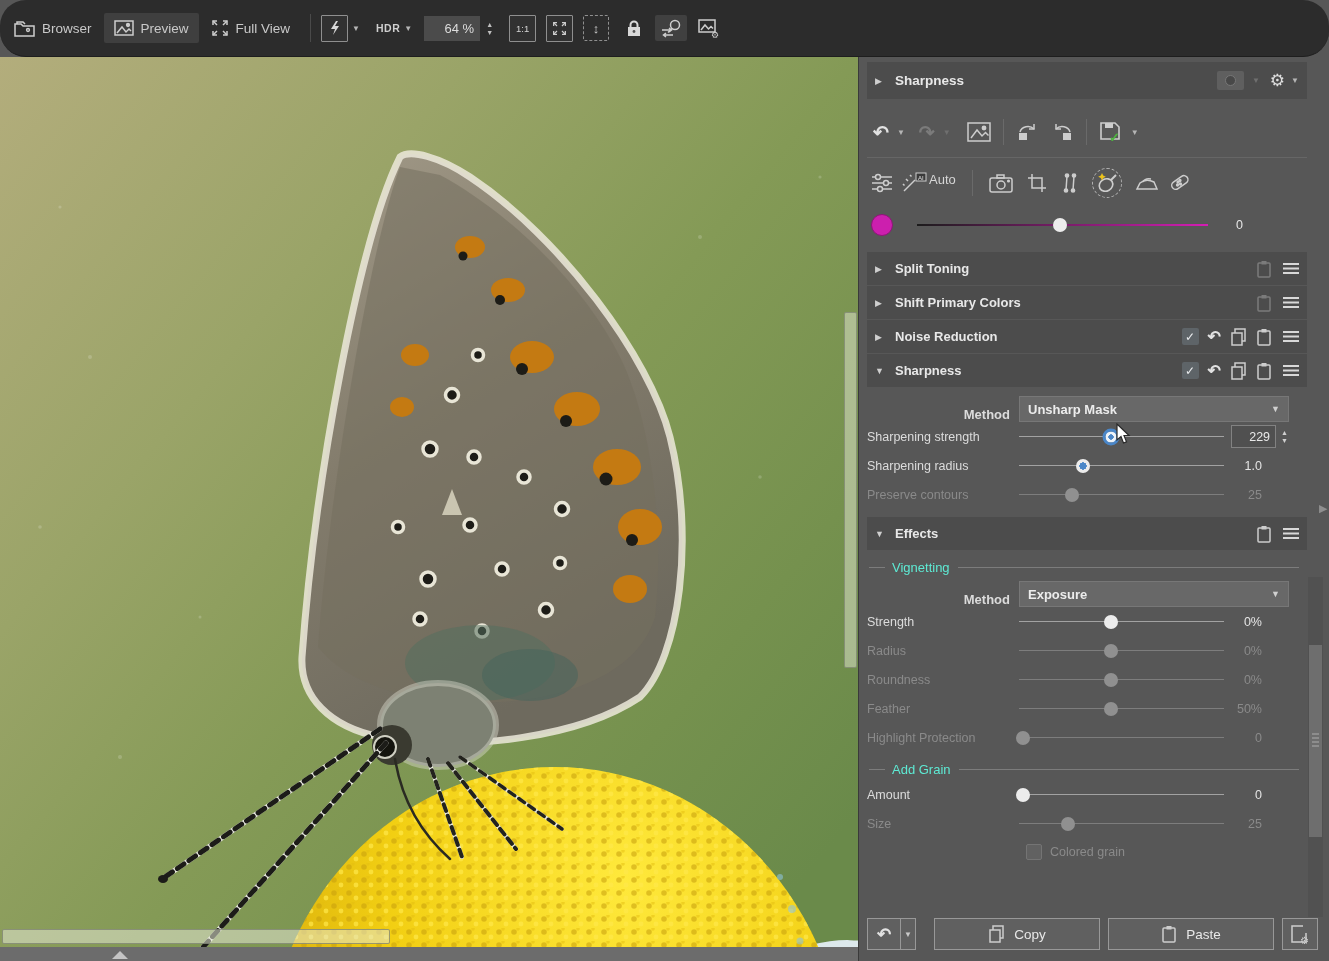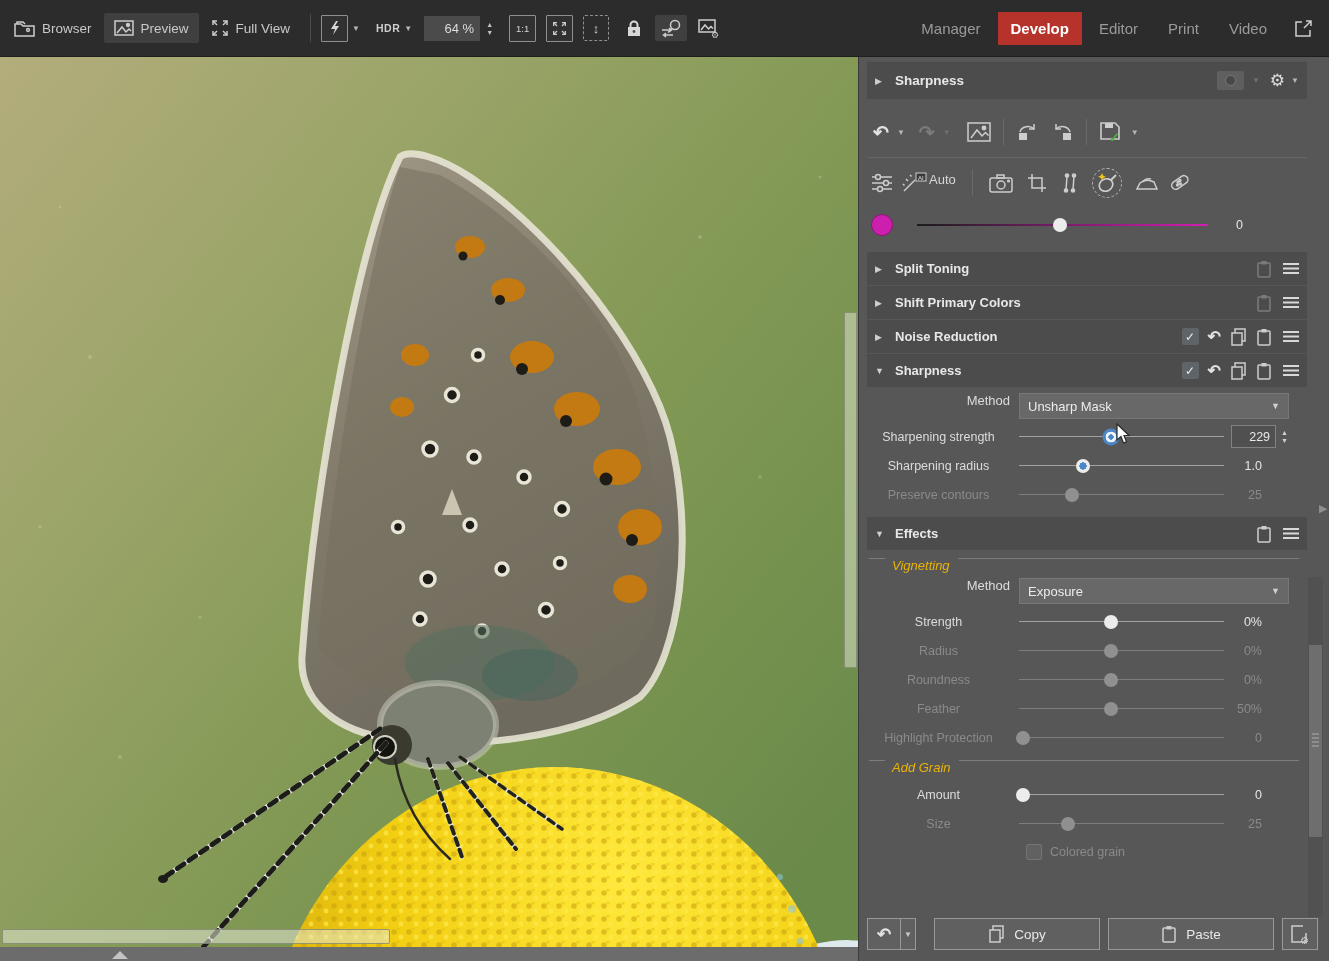--- a/index.html
+++ b/index.html
@@ -3,21 +3,21 @@
 <meta charset="utf-8">
 <style>
   * { margin:0; padding:0; box-sizing:border-box; }
   html,body { width:1329px; height:961px; overflow:hidden; background:#2c2c2c;
               font-family:"Liberation Sans", sans-serif; }
   .app { position:relative; width:1329px; height:961px; background:#575757; }
 
   
   .topbar { position:absolute; left:0; top:0; width:1329px; height:57px;
             background:#2c2c2c; border-bottom:1px solid #1e1e1e;
-            display:flex; align-items:center; color:#c9c9c9; font-size:13.5px; }
+            display:flex; align-items:center; color:#c9c9c9; font-size:13.5px;border-radius:26px; }
   .tb-left { display:flex; align-items:center; gap:2px; padding-left:4px; flex:0 0 auto; }
   .tb-item { display:flex; align-items:center; gap:7px; padding:7px 10px; border-radius:2px; cursor:default; }
   .tb-item.pressed { background:#3f3f3f; }
   .tb-sep { width:1px; height:28px; background:#4a4a4a; margin:0 8px; }
   .iconbox { width:27px; height:27px; border:1px solid #8f8f8f; background:#313131;
              display:flex; align-items:center; justify-content:center; border-radius:1px; }
   .iconplain { width:26px; height:26px; display:flex; align-items:center; justify-content:center; border-radius:2px; }
   .iconplain.pressed { background:#404040; }
   .caret { color:#b5b5b5; font-size:8px; margin-left:4px; }
   .caret.dim { color:#6f6f6f; }
@@ -78,46 +78,46 @@
   .sechead:first-of-type { margin-top:0; }
   .sechead .title { font-size:13px; font-weight:bold; color:#e8e8e8; margin-left:10px; flex:1; }
   .hicons { display:flex; align-items:center; gap:9px; }
   .chk { width:17px; height:17px; background:#5e6468; border-radius:2px; color:#e8eaec;
          font-size:12px; display:flex; align-items:center; justify-content:center; }
   .burger { position:relative; width:16px; height:12px; margin-left:2px; }
   .burger:before { content:""; position:absolute; left:0; top:0; width:16px; height:2.5px;
                    background:#d8d8d8; box-shadow:0 4.5px 0 #d8d8d8, 0 9px 0 #d8d8d8; }
 
   .srow { display:flex; align-items:center; height:29px; margin-left:8px; width:440px; }
-  .slbl { width:152px; text-align:center; color:#dcdcdc; padding-right:9px; white-space:nowrap; }
+  .slbl { width:152px; text-align:left; color:#dcdcdc; padding-right:9px; white-space:nowrap; }
   .strk { position:relative; width:205px; height:18px; flex:0 0 auto; }
   .strk .line { position:absolute; left:0; right:0; top:8px; height:1.5px; background:#a2a2a2; }
   .thumb { position:absolute; top:50%; transform:translate(-50%,-50%); width:14px; height:14px;
            border-radius:50%; background:#ececec; }
   .thumb.dot { background:radial-gradient(circle,#4a86c8 0 3.5px,#ececec 3.8px); }
   .thumb.ring { width:17px; height:17px; border:3.5px solid #4a86c8;
                 background:radial-gradient(circle,#4a86c8 0 2.5px,#eef3f8 2.8px); }
   .sval { width:64px; text-align:right; padding-right:26px; color:#e4e4e4; }
   .srow.dis .slbl, .srow.dis .sval { color:#8a8a8a; }
   .srow.dis .line { background:#7d7d7d; }
   .srow.dis .thumb { background:#909090; }
   .spin { width:64px; display:flex; align-items:center; justify-content:flex-end; }
   .spinval { width:45px; height:23px; background:#505050; border:1px solid #828282;
              color:#e8e8e8; display:flex; align-items:center; justify-content:flex-end; padding-right:5px; }
   .spinarrows { display:flex; flex-direction:column; gap:3px; margin-left:5px; }
   .spinarrows span { font-size:7px; color:#d0d0d0; line-height:5px; }
 
-  .mrow { display:flex; align-items:flex-start; height:29px; margin:6px 0 0 8px; width:440px; }
+  .mrow { display:flex; align-items:flex-end; height:29px; margin:6px 0 0 8px; width:440px;font-weight:bold; }
   .mlbl { width:152px; text-align:right; color:#dcdcdc; padding-right:9px; font-size:13px; }
   .dropdown { width:270px; height:26px; background:#686868; border:1px solid #777;
               display:flex; align-items:center; padding:0 8px; color:#ececec; font-size:13px; }
   .dropdown .dd-caret { margin-left:auto; font-size:9px; color:#d0d0d0; }
 
-  .grpdiv { display:flex; align-items:flex-start; margin:8px 0 2px 10px; width:430px; height:18px;
-            color:#eab308; font-size:13px;font-style:italic; }
+  .grpdiv { display:flex; align-items:center; margin:8px 0 2px 10px; width:430px; height:18px;
+            color:#5eead4; font-size:13px; }
   .grpdiv:before { content:""; width:16px; height:1px; background:#7c7c7c; margin-right:7px; }
   .grpdiv:after { content:""; flex:1; height:1px; background:#7c7c7c; margin-left:8px; }
 
   .chkrow { display:flex; align-items:center; height:24px; margin:2px 0 12px 167px; gap:8px; color:#8a8a8a; }
   .chk-empty { width:16px; height:16px; background:#616161; border:1px solid #747474; border-radius:2px; }
 
   .actions { position:absolute; left:8px; top:861px; display:flex; align-items:center; gap:8px; }
   .abtn { height:32px; background:#606060; border:1px solid #989898; display:flex;
           align-items:center; justify-content:center; gap:9px; color:#e8e8e8; font-size:13.5px; }
   .abtn.undo { width:33px; border-right:none; }
@@ -215,31 +215,20 @@
       </div>
       <div class="iconplain" style="margin-left:4px;width:30px">
         <svg class="ic" width="21" height="19" viewBox="0 0 21 19">
             <rect x="1" y="1" width="16" height="12"></rect>
             <path d="M3 11 l4 -5 3.5 4 2.5 -2.5 2 2"></path>
             <text x="13" y="19" font-size="9" fill="#cdcdcd" stroke="none">⚙</text>
           </svg>
       </div>
     </div>
 
-    <div class="modules">
-      <span class="module">Manager</span>
-      <span class="module active">Develop</span>
-      <span class="module">Editor</span>
-      <span class="module">Print</span>
-      <span class="module">Video</span>
-      <svg class="ic" style="margin:0 6px 0 10px" width="19" height="19" viewBox="0 0 19 19">
-          <path d="M8 3 H2 V17 H16 V11"></path>
-          <path d="M10 9 L17 2 M12 2 h5 v5"></path>
-        </svg>
-    </div>
   </div>
 
   <div class="image-area">
     <svg width="858" height="890" viewBox="0 0 858 890">
       <defs>
         <linearGradient id="bgGrad" x1="0" y1="0" x2="1" y2="0.85">
           <stop offset="0" stop-color="#b3ad7c"></stop>
             <stop offset="0.32" stop-color="#9aa468"></stop>
           <stop offset="0.58" stop-color="#849a56"></stop>
             <stop offset="0.82" stop-color="#75914e"></stop>

